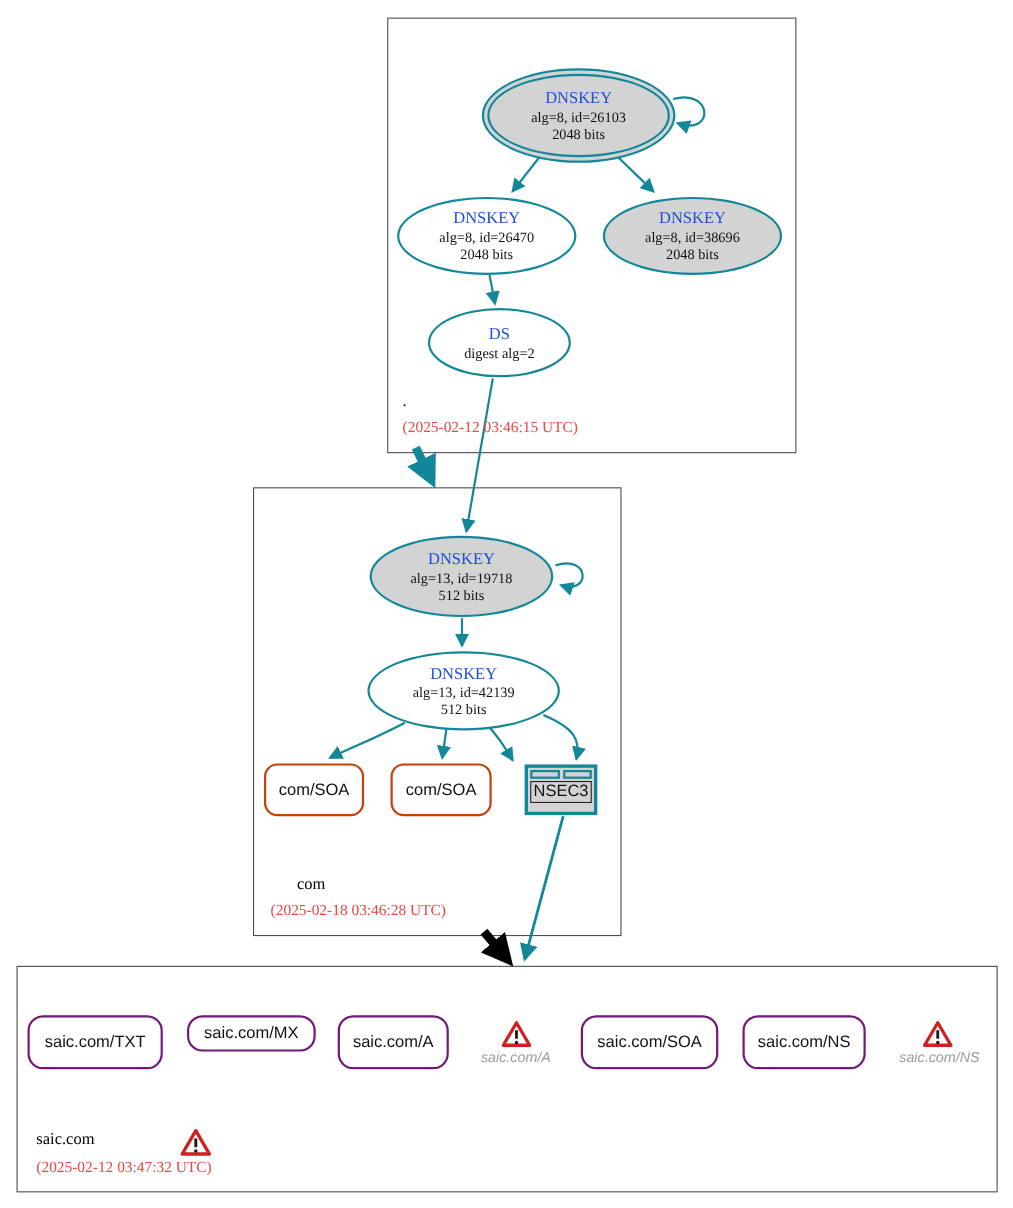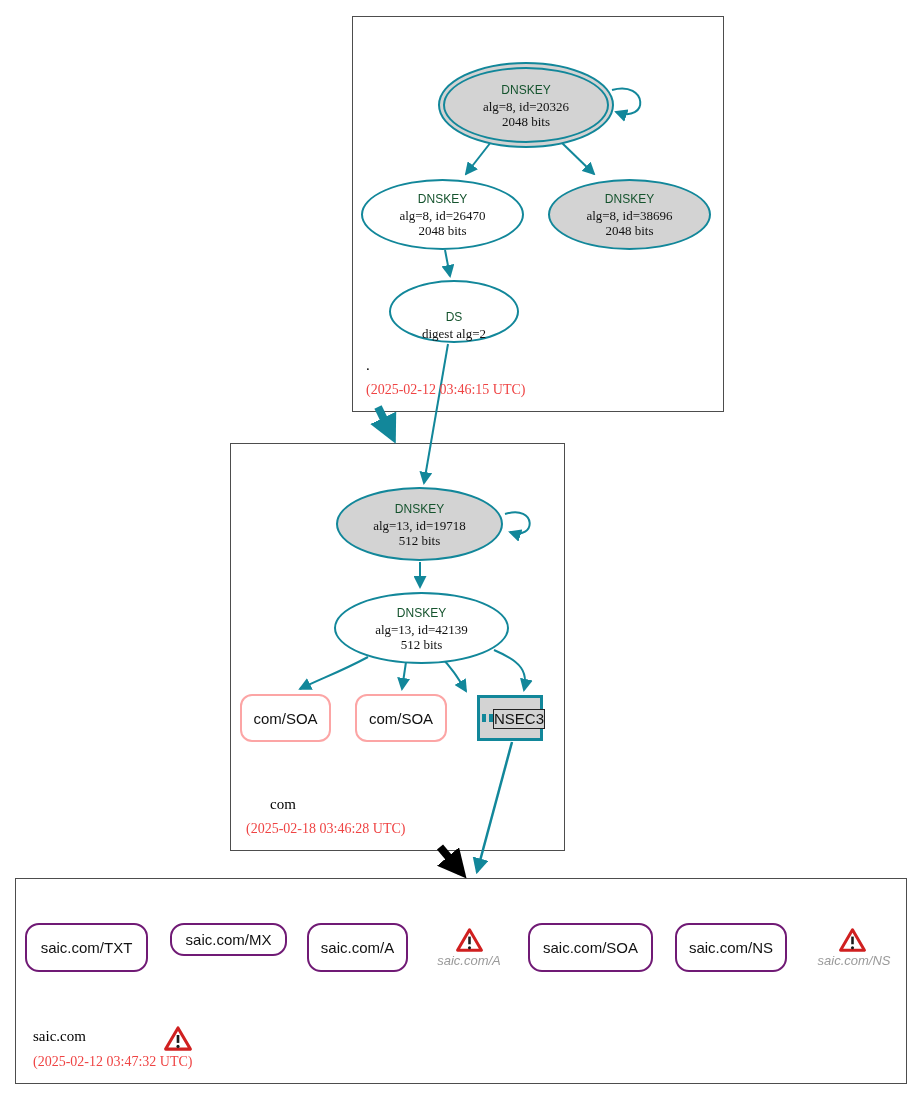--- a/index.html
+++ b/index.html
@@ -7,26 +7,26 @@
           font-family:"Liberation Sans",sans-serif;}
   .zonebox{position:absolute;border:1px solid #4d4d4d;background:#fff;z-index:1;}
   #edges{position:absolute;left:0;top:0;z-index:2;pointer-events:none;}
   .node{position:absolute;z-index:3;box-sizing:border-box;display:flex;flex-direction:column;
         align-items:center;justify-content:center;text-align:center;}
   .ellipse{border:2px solid #12879a;border-radius:50%;background:#fff;}
   .ellipse.gray{background:#d3d3d3;}
   .ellipse-inner{position:absolute;left:3px;top:3px;right:3px;bottom:3px;border:2px solid #12879a;
         border-radius:50%;background:#d3d3d3;display:flex;flex-direction:column;align-items:center;
         justify-content:center;}
-  .ntitle{font-family:Liberation Sans, sans-serif;font-size:12px;color:#14532d;line-height:17px;}
+  .ntitle{font-family:Liberation Serif, serif;font-size:15px;color:#1d4ed8;line-height:17px;}
   .ndetail{font-family:"Liberation Serif",serif;font-size:13px;color:#111;line-height:15px;}
-  .rrset{border:2px solid #fca5a5;border-radius:12px;background:#fff;font-size:15px;color:#111;}
+  .rrset{border:2px solid #c2410c;border-radius:12px;background:#fff;font-size:15px;color:#111;}
   .rrset.black{border:2px solid #701a75;border-radius:14px;}
   .nsec3{border:3px solid #12879a;background:#d3d3d3;padding:2px;display:flex;
-         flex-direction:row;justify-content:flex-start;}
+         flex-direction:column;justify-content:flex-start;}
   .nsec3-head{display:flex;gap:3px;width:100%;}
   .nsec3-cell{flex:1;height:8px;border:2px solid #12879a;background:#d3d3d3;box-sizing:border-box;}
   .nsec3-label{margin-top:2px;border:1px solid #222;background:#d3d3d3;font-size:15px;
          line-height:18px;color:#111;width:100%;box-sizing:border-box;}
   .zlabel{position:absolute;z-index:3;font-family:"Liberation Serif",serif;font-size:15px;color:#000;}
   .ztime{position:absolute;z-index:3;font-family:"Liberation Serif",serif;font-size:14px;color:#ef4444;}
   .warn{position:absolute;z-index:3;}
   .warn-label{position:absolute;z-index:3;font-style:italic;font-size:13px;color:#9a9a9a;
          text-align:center;font-family:"Liberation Sans",sans-serif;}
 </style>
@@ -65,38 +65,38 @@
     <path d="M406 662 L402 689" fill="none" stroke="#12879a" stroke-width="2" marker-end="url(#aT)"></path>
     <path d="M440 656 C452 668 458 678 466 691" fill="none" stroke="#12879a" stroke-width="2" marker-end="url(#aT)"></path>
     <path d="M494 650 C522 662 528 672 524 690" fill="none" stroke="#12879a" stroke-width="2" marker-end="url(#aT)"></path>
     <path d="M512 742 L477 872" fill="none" stroke="#12879a" stroke-width="2.5" marker-end="url(#aT)"></path>
     <path d="M440 847 L461 872" fill="none" stroke="#000" stroke-width="8" marker-end="url(#aB)"></path>
   </svg>
 
   <div class="node ellipse gray" style="left:438px;top:62px;width:176px;height:86px;">
     <div class="ellipse-inner">
       <div class="ntitle">DNSKEY</div>
-      <div class="ndetail">alg=8, id=20326</div>
+      <div class="ndetail">alg=8, id=26103</div>
       <div class="ndetail">2048 bits</div>
     </div>
   </div>
 
   <div class="node ellipse" style="left:361px;top:179px;width:163px;height:71px;">
     <div class="ntitle">DNSKEY</div>
     <div class="ndetail">alg=8, id=26470</div>
     <div class="ndetail">2048 bits</div>
   </div>
 
   <div class="node ellipse gray" style="left:548px;top:179px;width:163px;height:71px;">
     <div class="ntitle">DNSKEY</div>
     <div class="ndetail">alg=8, id=38696</div>
     <div class="ndetail">2048 bits</div>
   </div>
 
-  <div class="node ellipse" style="left:389px;top:280px;width:130px;height:63px;justify-content:flex-end;">
+  <div class="node ellipse" style="left:389px;top:280px;width:130px;height:63px;">
     <div class="ntitle">DS</div>
     <div class="ndetail">digest alg=2</div>
   </div>
 
   <div class="zlabel" style="left:366px;top:357px;">.</div>
   <div class="ztime" style="left:366px;top:382px;">(2025-02-12 03:46:15 UTC)</div>
 
   <div class="node ellipse gray" style="left:336px;top:487px;width:167px;height:74px;">
     <div class="ntitle">DNSKEY</div>
     <div class="ndetail">alg=13, id=19718</div>

